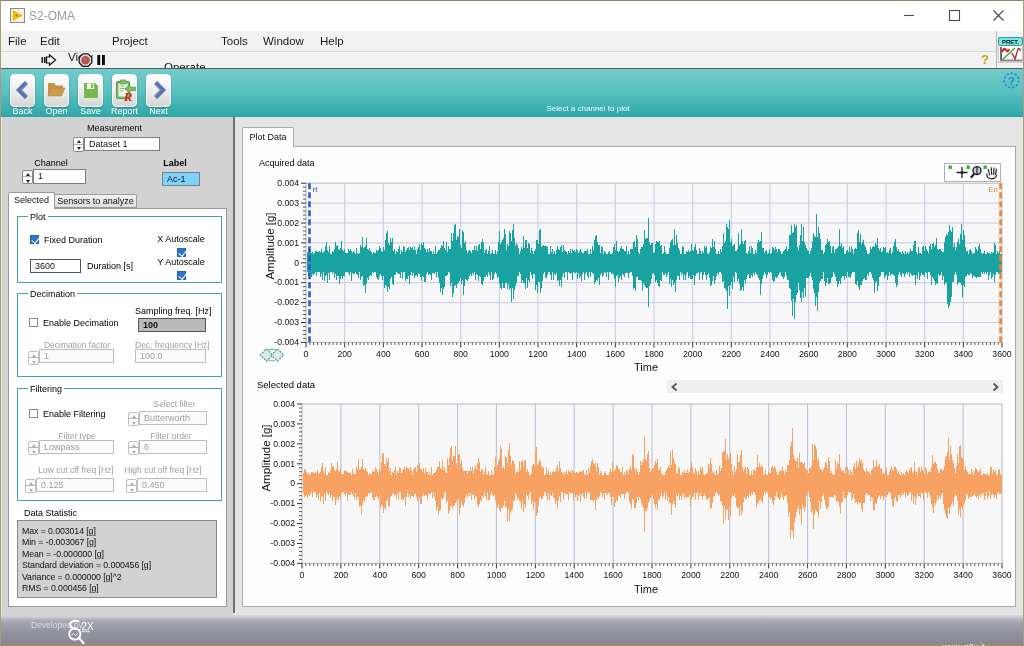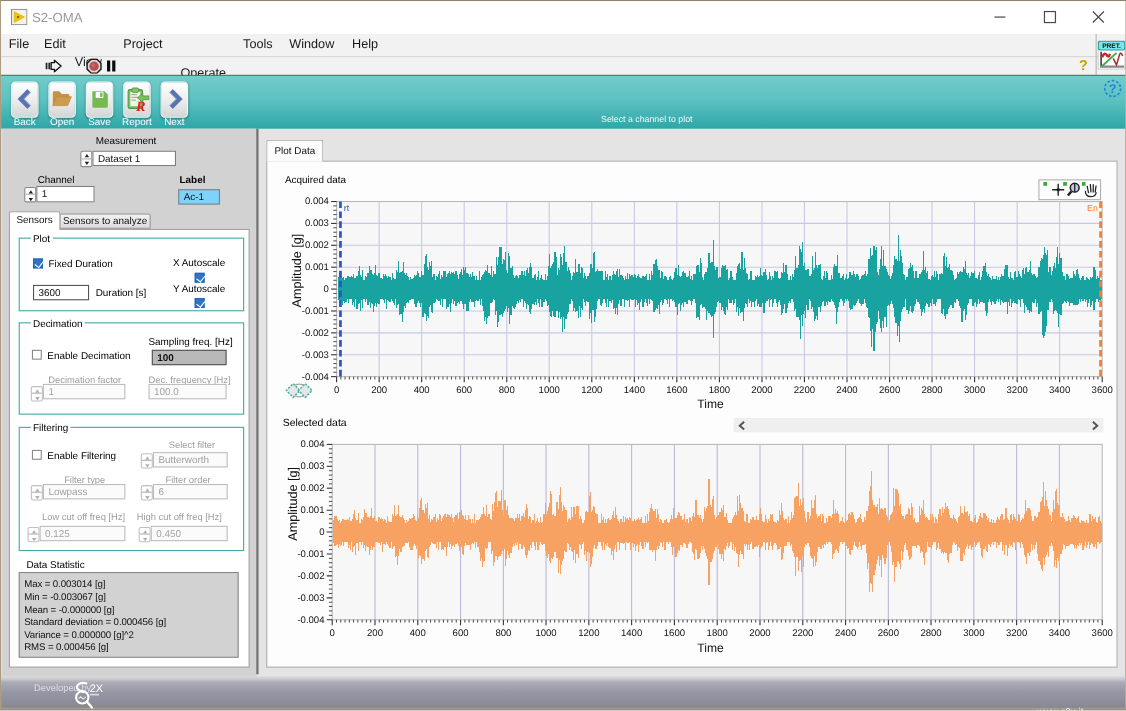--- a/index.html
+++ b/index.html
@@ -126,21 +126,21 @@
 <div class="lbl" style="left:30px;top:158px;width:42px;text-align:center;">Channel</div>
 <div class="spin" style="left:22px;top:170px;height:14px;">
     <i></i>
     <b></b>
   </div>
 <div class="fld" style="left:33px;top:169px;width:53px;height:15px;line-height:13px;">1</div>
 <div class="lbl" style="left:160px;top:158px;width:30px;text-align:center;font-weight:bold;">Label</div>
 <div class="fld" style="left:162px;top:172px;width:38px;height:14px;line-height:12px;background:#7dd3fc;">Ac-1</div>
 <div class="abs" style="left:8px;top:208px;width:219px;height:399px;background:#fff;border:1px solid #9a9a9a;"></div>
 <div class="abs" style="left:54px;top:194px;width:83px;height:14px;background:linear-gradient(#f2f2f2,#dcdcdc);border:1px solid #9a9a9a;border-radius:2px 2px 0 0;font-size:9px;color:#111;text-align:center;line-height:13px;">Sensors to analyze</div>
-<div class="abs" style="left:8px;top:192px;width:47px;height:17px;background:#fff;border:1px solid #9a9a9a;border-bottom:none;border-radius:2px 2px 0 0;font-size:9px;color:#111;text-align:center;line-height:14px;">Sensors</div>
+<div class="abs" style="left:8px;top:192px;width:47px;height:17px;background:#fff;border:1px solid #9a9a9a;border-bottom:none;border-radius:2px 2px 0 0;font-size:9px;color:#111;text-align:center;line-height:14px;">Selected</div>
 
 <div class="grp" style="left:17px;top:216px;width:205px;height:67px;">
     <span>Plot</span>
   </div>
 <div class="cbc" style="left:30px;top:235px;"></div>
 <div class="lbl" style="left:44px;top:235px;">Fixed Duration</div>
 <div class="lbl" style="left:155px;top:234px;width:52px;text-align:center;">X Autoscale</div>
 <div class="cbc" style="left:177px;top:248px;"></div>
 <div class="fld" style="left:30px;top:259px;width:51px;height:14px;line-height:12px;border-color:#555;">3600</div>
 <div class="lbl" style="left:87px;top:261px;">Duration [s]</div>

